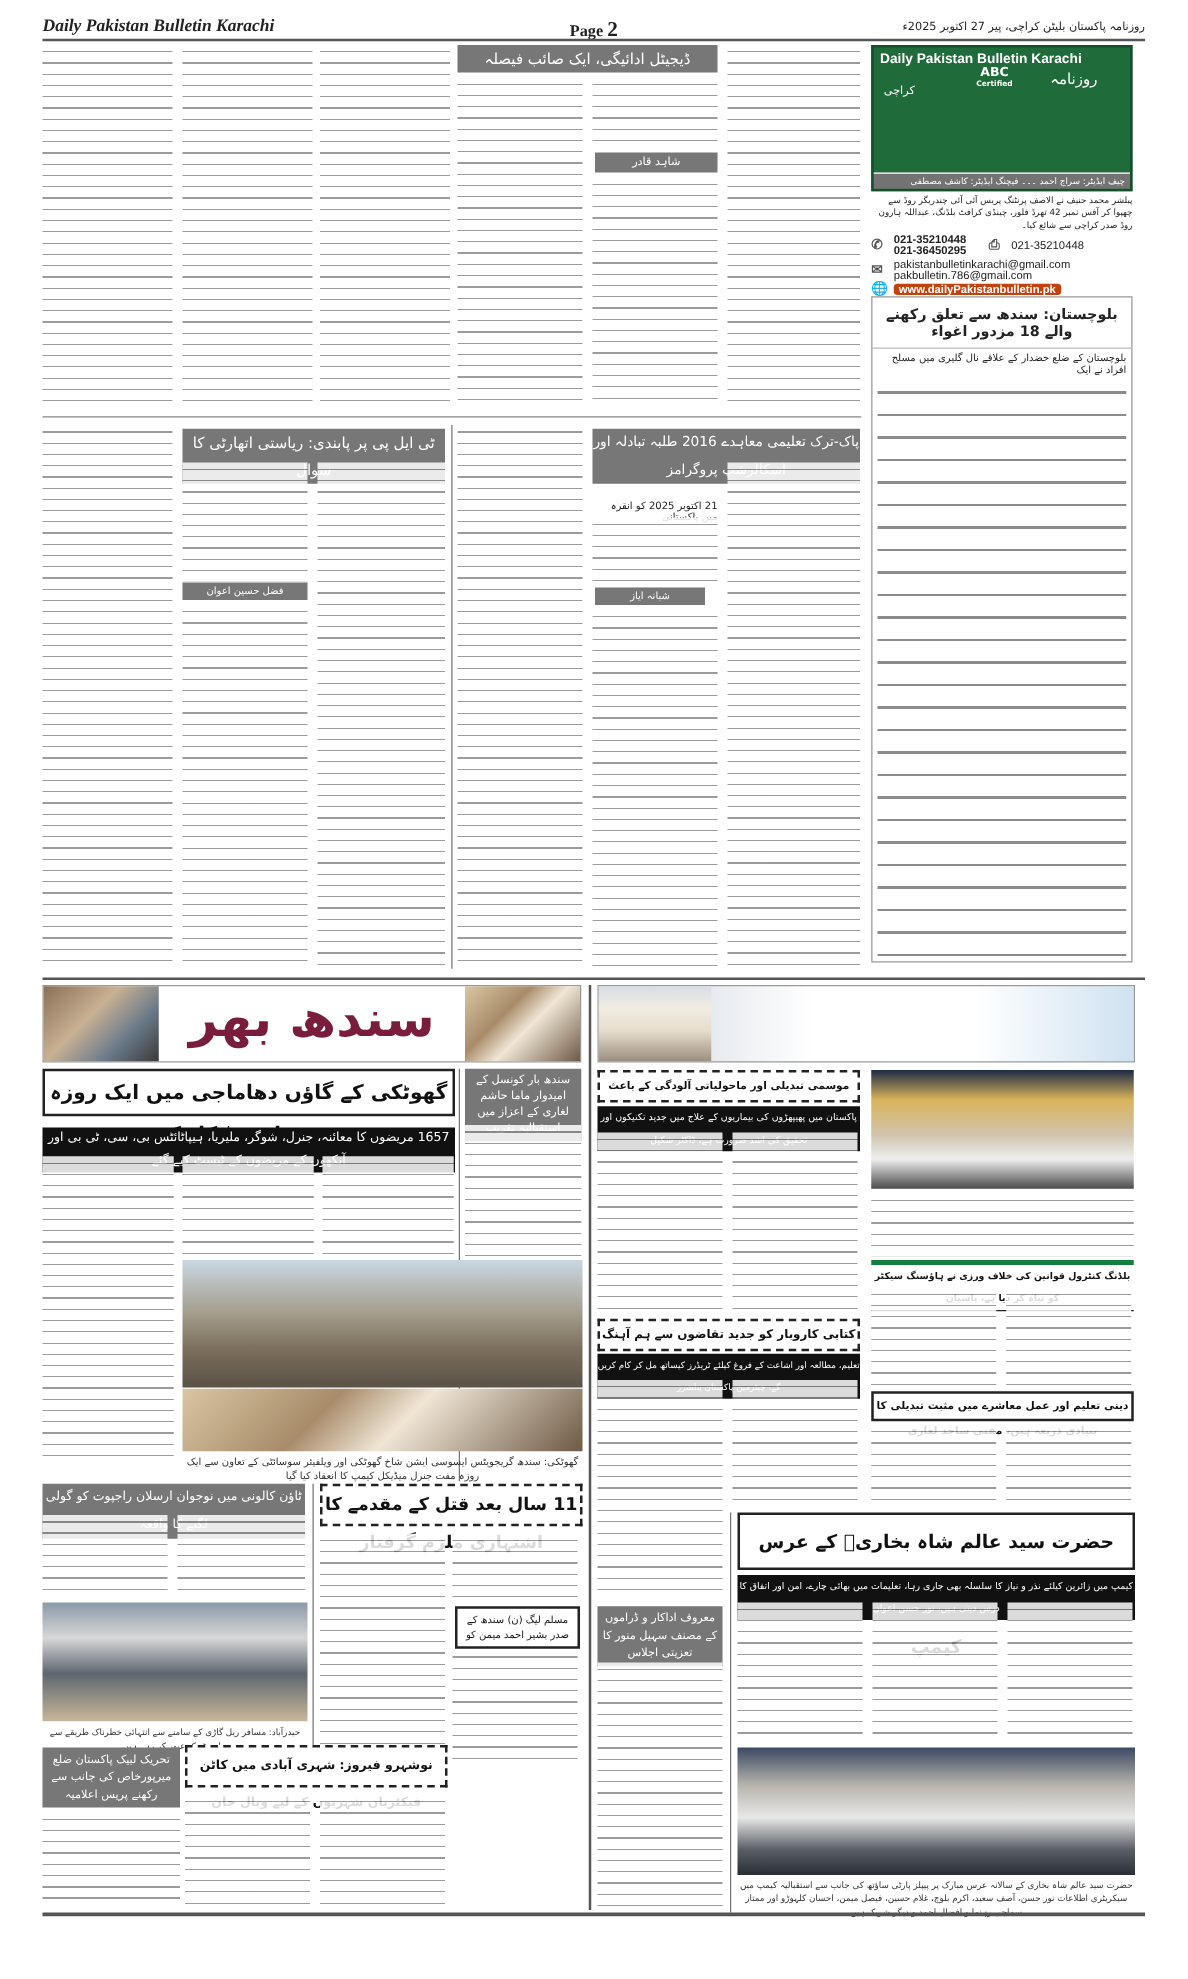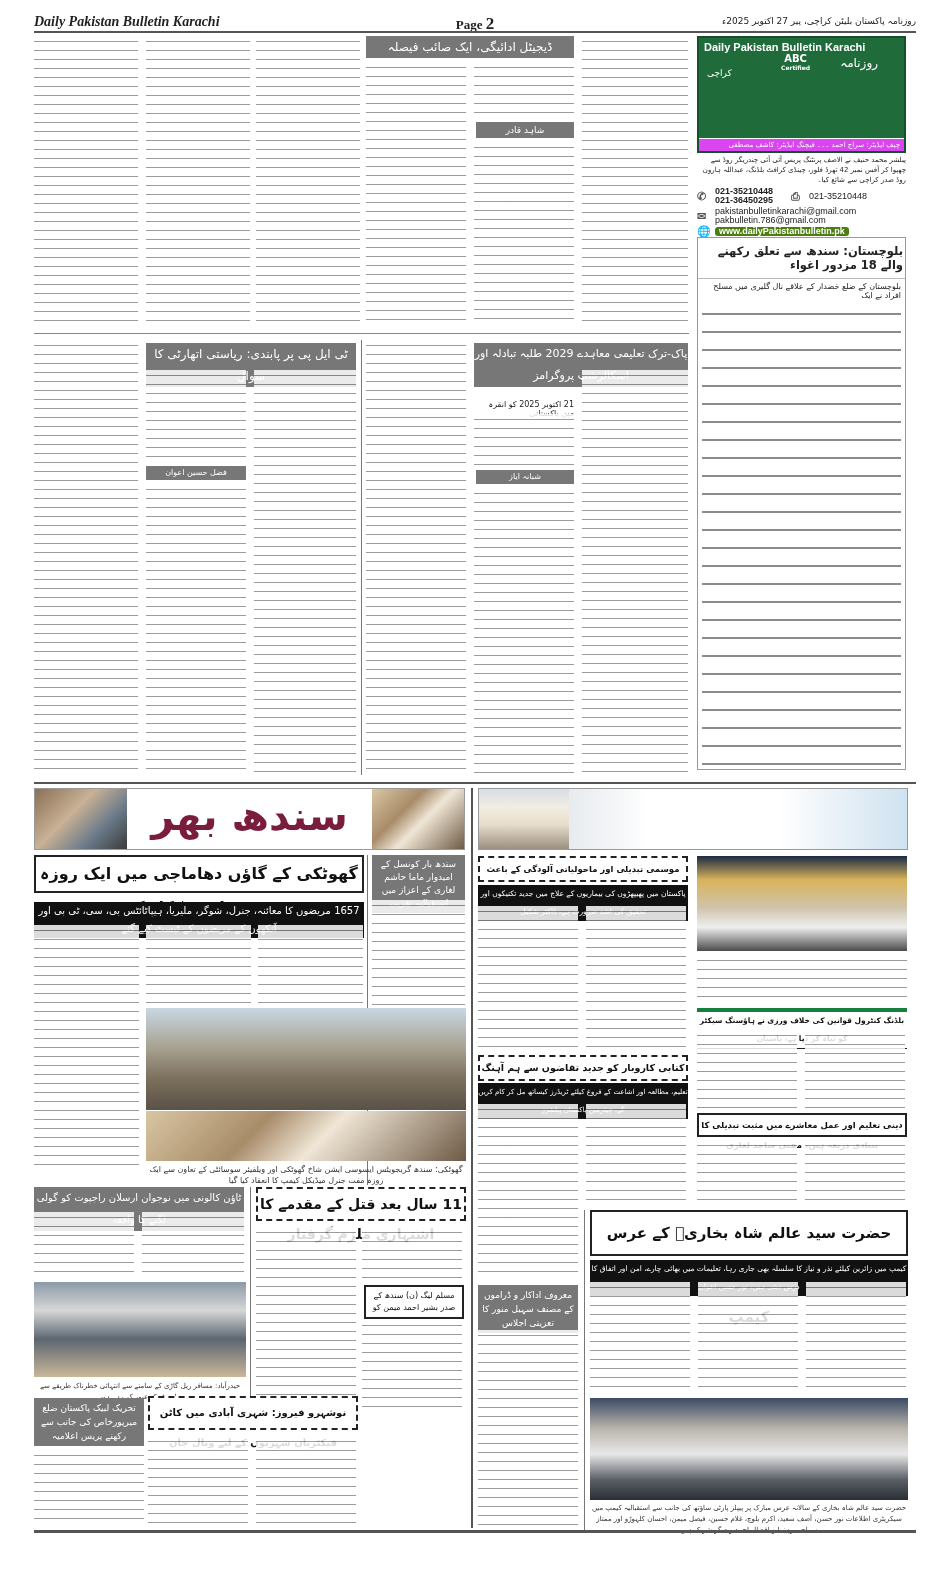--- a/index.html
+++ b/index.html
@@ -14,26 +14,26 @@
 .colsep{width:1px;background:#777}
 .grayhead{background:#777;color:#fff;font-size:12px;text-align:center;direction:rtl;line-height:22px}
 .boxhead{border:2px solid #222;background:#fff;text-align:center;direction:rtl;font-size:15px;font-weight:bold;color:#111}
 .dash{border:2px dashed #222}
 .blackbar{background:#111;color:#fff;font-size:11px;direction:rtl;text-align:center;line-height:18px}
 .mast{left:697px;top:36px;width:209px;height:117px;background:#1f6b3a;border:2px solid #174e2b}
 .mast .en{color:#fff;font-weight:bold;font-size:11px;font-family:"Liberation Sans",sans-serif;padding:3px 5px}
 .mast .ur{color:#fff;font-size:34px;text-align:center;direction:rtl;font-weight:bold;line-height:46px}
 .mast .abc{position:absolute;top:16px;left:82px;color:#fff;font-size:10px;font-weight:bold;text-align:center;line-height:9px}
 .mast .abc small{font-size:6px;display:block}
-.mast .ed{position:absolute;bottom:0;left:0;right:0;background:#d946ef;color:#fff;font-size:7px;direction:rtl;padding:2px 4px;border-top:1px solid #fff}
+.mast .ed{position:absolute;bottom:0;left:0;right:0;background:#737373;color:#fff;font-size:7px;direction:rtl;padding:2px 4px;border-top:1px solid #fff}
 .contact{left:697px;top:155px;width:209px;height:78px;font-size:8.5px}
 .contact .addr{direction:rtl;font-size:7px;line-height:10px;text-align:right}
 .contact .row{display:flex;align-items:center;gap:4px;font-family:"Liberation Sans",sans-serif;font-weight:bold;font-size:9px;line-height:9px;margin-top:2px}
 .contact .ic{font-size:11px;color:#555;width:14px}
-.web{background:#4d7c0f;color:#fff;border-radius:3px;padding:0 4px;font-size:9px}
+.web{background:#c2410c;color:#fff;border-radius:3px;padding:0 4px;font-size:9px}
 .banner1{left:34px;top:788px;width:431px;height:62px;background:#fff;border:1px solid #999}
 .banner1 .t{position:absolute;left:96px;right:96px;top:4px;font-size:40px;font-weight:bold;color:#7a1d3c;text-align:center;direction:rtl}
 .banner2{left:478px;top:788px;width:430px;height:62px;border:1px solid #999;background:linear-gradient(90deg,#ccd3dc,#fff 40%,#fff 70%,#cfe2f0)}
 .banner2 .t{position:absolute;right:18px;top:6px;font-size:36px;font-weight:bold;color:#1c3f8a;direction:rtl}
 .img{background:linear-gradient(135deg,#8a7056,#c9b194 40%,#6b7b8a 70%,#3a3a3a)}
 .img2{background:linear-gradient(135deg,#d9c6a2,#a88c6a 35%,#f0e6d6 55%,#6e5a45)}
 .img3{background:linear-gradient(160deg,#2e3a4a,#f0d890 30%,#c8b79a 55%,#fff 70%,#50493f)}
 .img4{background:linear-gradient(180deg,#c9d7e3,#a6a08f 40%,#7b6e5c 70%,#5a5247)}
 .img5{background:linear-gradient(180deg,#8b9aa8,#d7d7d7 30%,#5c6670 60%,#c9b79a)}
 .caption{font-size:8px;direction:rtl;text-align:center;color:#333;line-height:11px}
@@ -85,38 +85,38 @@
       <span>pakbulletin.786@gmail.com</span>
     </span>
   </div>
   <div class="row">
     <span class="ic">🌐</span>
     <span class="web">www.dailyPakistanbulletin.pk</span>
   </div>
 </div>
 
 <div class="abs" style="left:697px;top:237px;width:209px;height:533px;border:1px solid #999">
-  <div style="direction:rtl;text-align:right;font-size:11.5px;font-weight:bold;padding:6px 2px;border-bottom:1px solid #bbb">بلوچستان: سندھ سے تعلق رکھنے والے 18 مزدور اغواء</div>
+  <div style="direction:rtl;text-align:center;font-size:11.5px;font-weight:bold;padding:6px 2px;border-bottom:1px solid #bbb">بلوچستان: سندھ سے تعلق رکھنے والے 18 مزدور اغواء</div>
   <div style="direction:rtl;font-size:8px;padding:3px 4px">بلوچستان کے ضلع خضدار کے علاقے نال گلیری میں مسلح افراد نے ایک</div>
   <div class="txt" style="margin:0 4px;height:465px;background:repeating-linear-gradient(to bottom,#fff 0,#fff 10px,#777 10px,#777 12px,#fff 12px,#fff 18px)"></div>
 </div>
 
 <div class="abs rule" style="left:34px;width:655px;top:333px;height:1px;background:#888"></div>
 <div class="abs txt" style="left:34px;top:340px;width:104px;height:435px"></div>
 <div class="abs grayhead" style="left:146px;top:343px;width:210px">ٹی ایل پی پر پابندی: ریاستی اتھارٹی کا سوال</div>
 <div class="abs txt" style="left:146px;top:370px;width:100px;height:95px"></div>
 <div class="abs grayhead" style="left:146px;top:466px;width:100px;font-size:8px;line-height:14px">فضل حسین اعوان</div>
 <div class="abs txt" style="left:146px;top:484px;width:100px;height:291px"></div>
 <div class="abs txt" style="left:254px;top:370px;width:102px;height:405px"></div>
 <div class="abs colsep" style="left:361px;top:340px;height:435px"></div>
 <div class="abs txt" style="left:366px;top:340px;width:100px;height:435px"></div>
-<div class="abs grayhead" style="left:474px;top:343px;width:214px;font-size:11px">پاک-ترک تعلیمی معاہدے 2029 طلبہ تبادلہ اور اسکالرشپ پروگرامز</div>
+<div class="abs grayhead" style="left:474px;top:343px;width:214px;font-size:11px">پاک-ترک تعلیمی معاہدے 2016 طلبہ تبادلہ اور اسکالرشپ پروگرامز</div>
 <div class="abs" style="left:474px;top:400px;width:100px;direction:rtl;font-size:8px">21 اکتوبر 2025 کو انقرہ میں پاکستانی</div>
 <div class="abs txt" style="left:474px;top:414px;width:100px;height:52px"></div>
-<div class="abs grayhead" style="left:476px;top:470px;width:98px;font-size:8px;line-height:14px">شبانہ ایاز</div>
+<div class="abs grayhead" style="left:476px;top:470px;width:88px;font-size:8px;line-height:14px">شبانہ ایاز</div>
 <div class="abs txt" style="left:474px;top:488px;width:100px;height:287px"></div>
 <div class="abs txt" style="left:582px;top:370px;width:106px;height:405px"></div>
 
 <div class="abs rule" style="left:34px;right:34px;top:782px;height:2px"></div>
 
 <div class="abs banner1">
   <div class="abs img" style="left:0;top:0;width:92px;height:60px"></div>
   <div class="t">سندھ بھر سے</div>
   <div class="abs img2" style="right:0;top:0;width:92px;height:60px"></div>
 </div>

